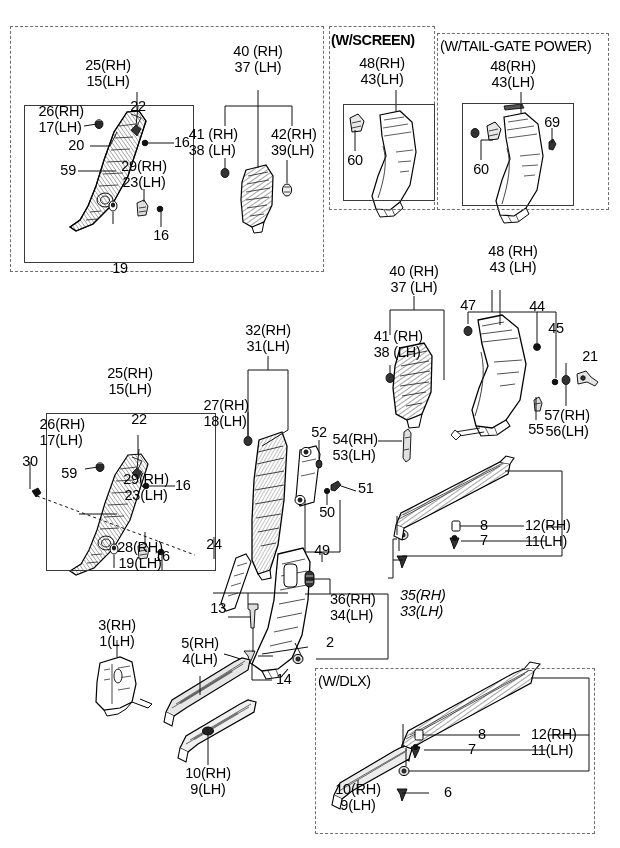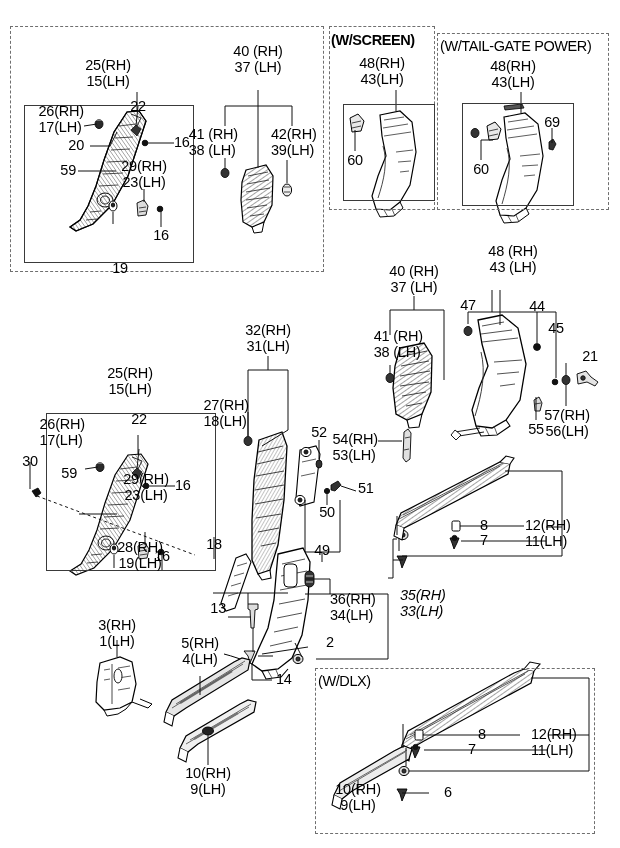--- a/index.html
+++ b/index.html
@@ -542,21 +542,21 @@
   <div class="lbl c" style="left:30px; top:454px;">30</div>
 
   <div class="lbl c" style="left:268px; top:323px;">32(RH)
 31(LH)</div>
   <div class="lbl r" style="left:249px; top:398px;">27(RH)
 18(LH)</div>
   <div class="lbl c" style="left:319px; top:425px;">52</div>
   <div class="lbl" style="left:358px; top:481px;">51</div>
   <div class="lbl c" style="left:327px; top:505px;">50</div>
   <div class="lbl c" style="left:322px; top:543px;">49</div>
-  <div class="lbl c" style="left:214px; top:537px;">18</div>
+  <div class="lbl c" style="left:214px; top:537px;">24</div>
   <div class="lbl r" style="left:226px; top:601px;">13</div>
   <div class="lbl" style="left:276px; top:672px;">14</div>
   <div class="lbl" style="left:326px; top:635px;">2</div>
   <div class="lbl" style="left:330px; top:548px;margin-top:44px;">36(RH)
 34(LH)</div>
   <div class="lbl" style="left:400px; top:588px;font-style:italic;">35(RH)
 33(LH)</div>
 
   <div class="lbl" style="left:525px; top:518px;">12(RH)
 11(LH)</div>

